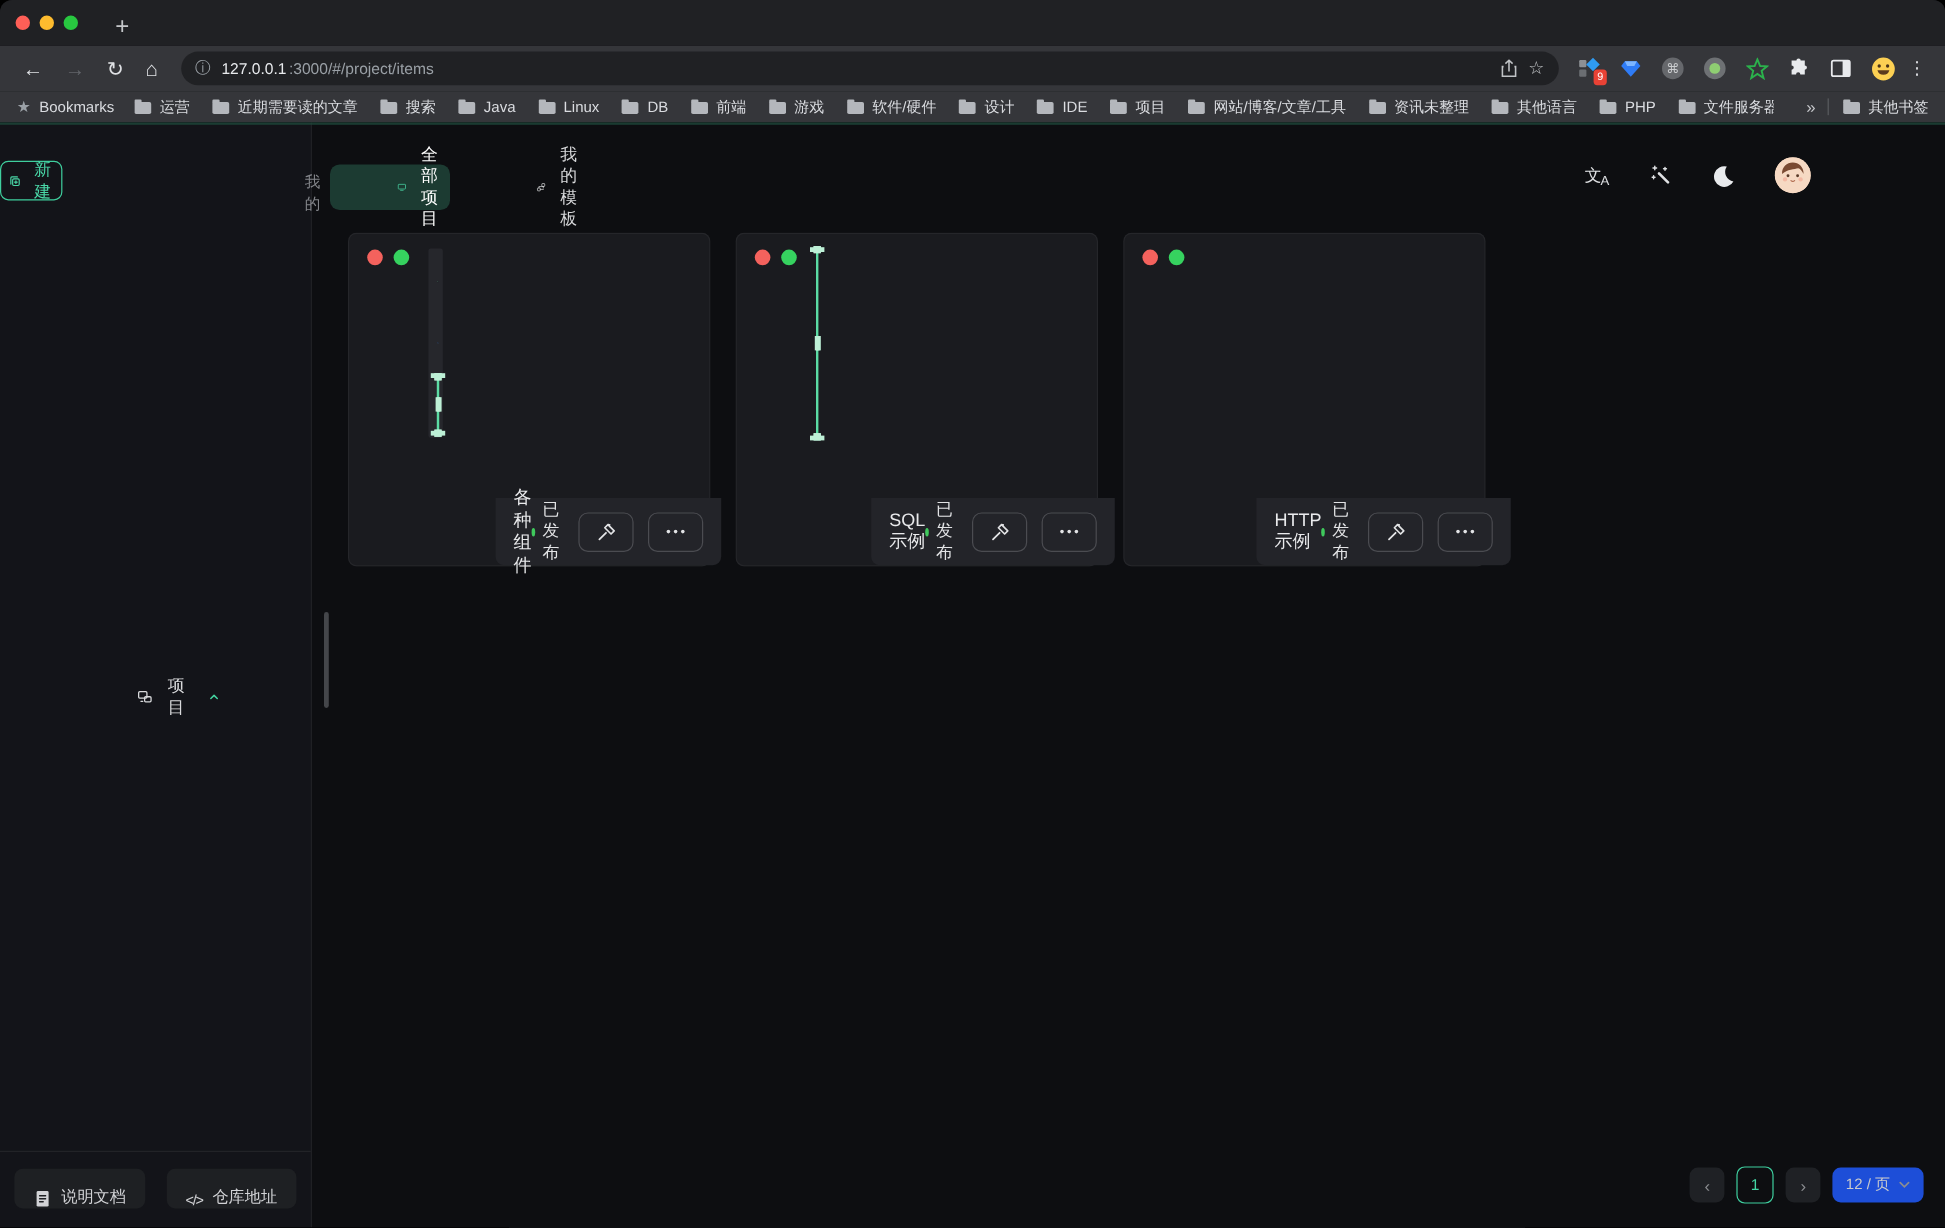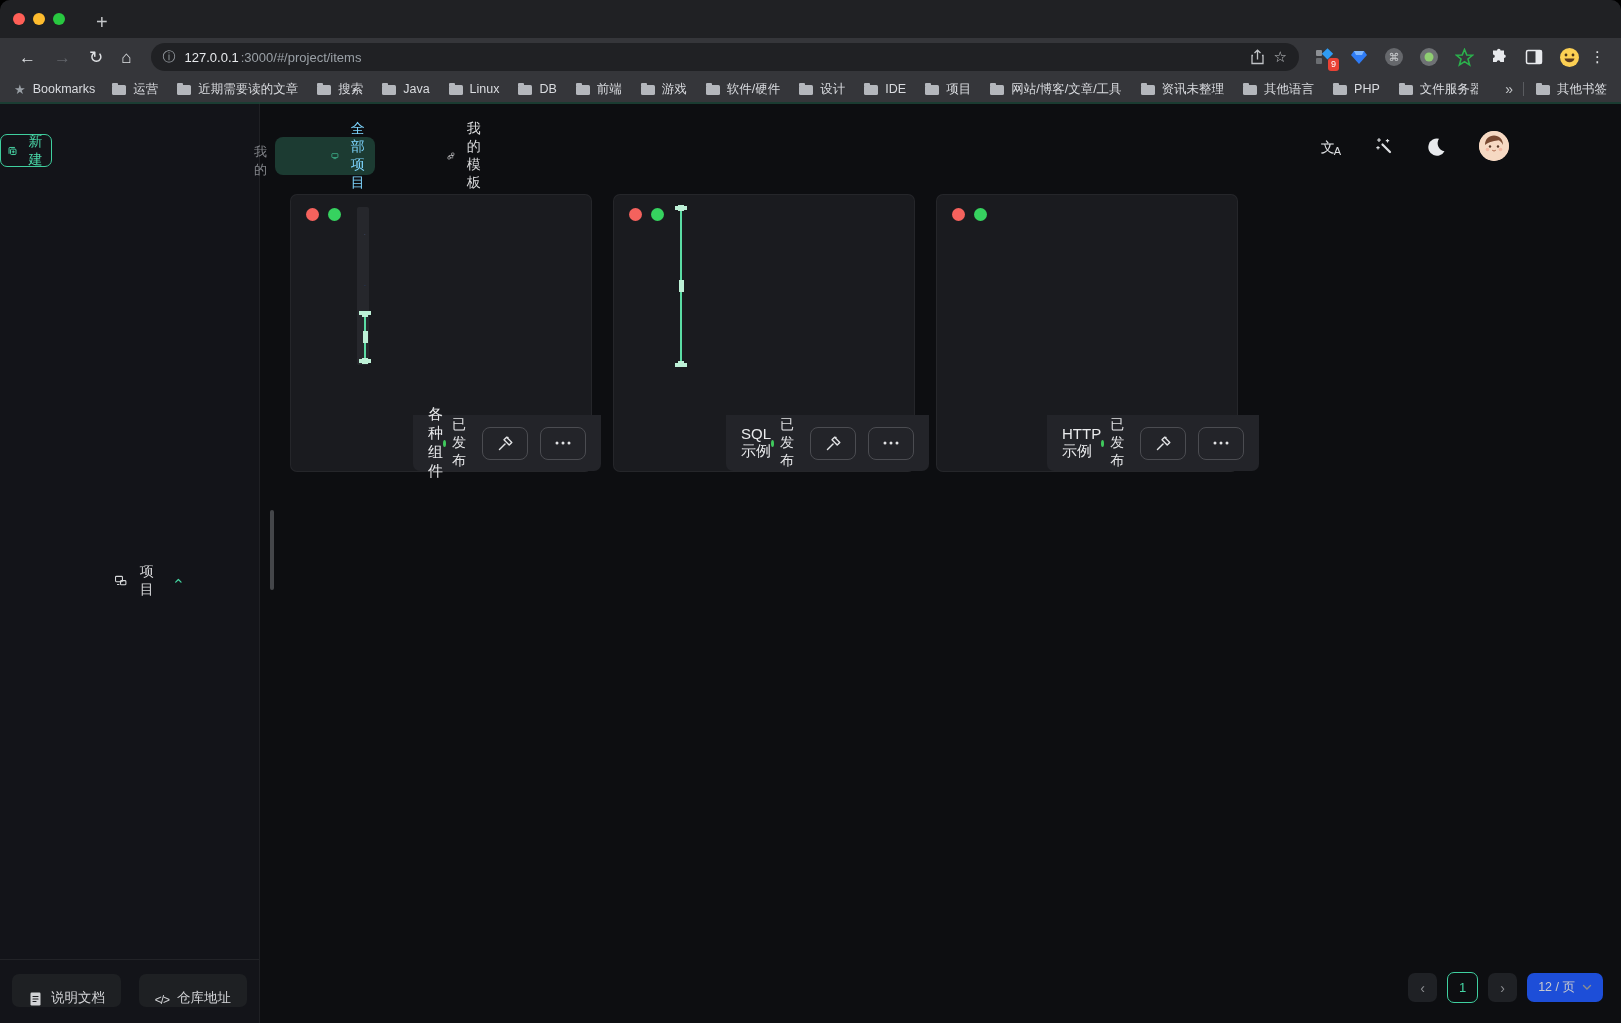--- a/index.html
+++ b/index.html
@@ -42,21 +42,21 @@
   .app{flex:1;display:flex;position:relative;background:#0d0e11;min-height:0;}
   .app::before{content:"";position:absolute;top:0;left:0;right:0;height:2px;background:#1e4739;opacity:.8;z-index:5;}
   
   .sidebar{width:259px;background:#131419;border-right:1px solid #1f2024;flex:none;position:relative;display:flex;flex-direction:row;padding-top:32px;}
   .new-btn{margin:0 auto;width:86px;height:33px;border:1px solid #3fcf9e;border-radius:7px;background:transparent;color:#4ad8a8;display:flex;align-items:center;justify-content:center;gap:8px;font-size:14px;font-family:inherit;}
   .side-divider{height:1px;background:#222327;margin:30px 16px 0;}
   .group-row{display:flex;align-items:center;gap:12px;padding:17px 22px 13px 30px;color:#d8d9db;font-size:14px;}
   .group-row .chev{margin-left:auto;}
   .sub-label{padding:9px 0 9px 48px;color:#83858a;font-size:13px;}
   .side-item{margin:3px 8px;height:38px;border-radius:8px;display:flex;align-items:center;gap:12px;padding-left:56px;color:#d8d9db;font-size:14px;}
-  .side-item.active{background:#1c3b32;color:#7dd3fc;}
+  .side-item.active{background:#1c3b32;color:#ffffff;}
   .sidebar-footer{position:absolute;left:0;right:0;bottom:0;border-top:1px solid #222327;padding:14px 12px 16px;display:flex;justify-content:space-between;}
   .foot-btn{height:33px;background:#1e2023;border:none;border-radius:7px;color:#d2d3d6;font-size:13.5px;font-family:inherit;display:flex;align-items:flex-end;gap:8px;padding:0 16px;}
   .code-glyph{font-size:12px;color:#d2d3d6;letter-spacing:-1px;}
   
   .main{flex:1;position:relative;min-width:0;}
   .main-header{height:64px;display:flex;align-items:center;padding:12px 112px 0 30px;}
   .page-title{margin:0;color:#f4411f;font-size:30px;font-weight:500;letter-spacing:1px;}
   .header-icons{margin-left:auto;display:flex;align-items:center;gap:33px;justify-content:flex-end;}
   .tr-ico{color:#dfe1e4;font-size:15px;position:relative;line-height:1;}
   .tr-cjk{font-size:14px;}

